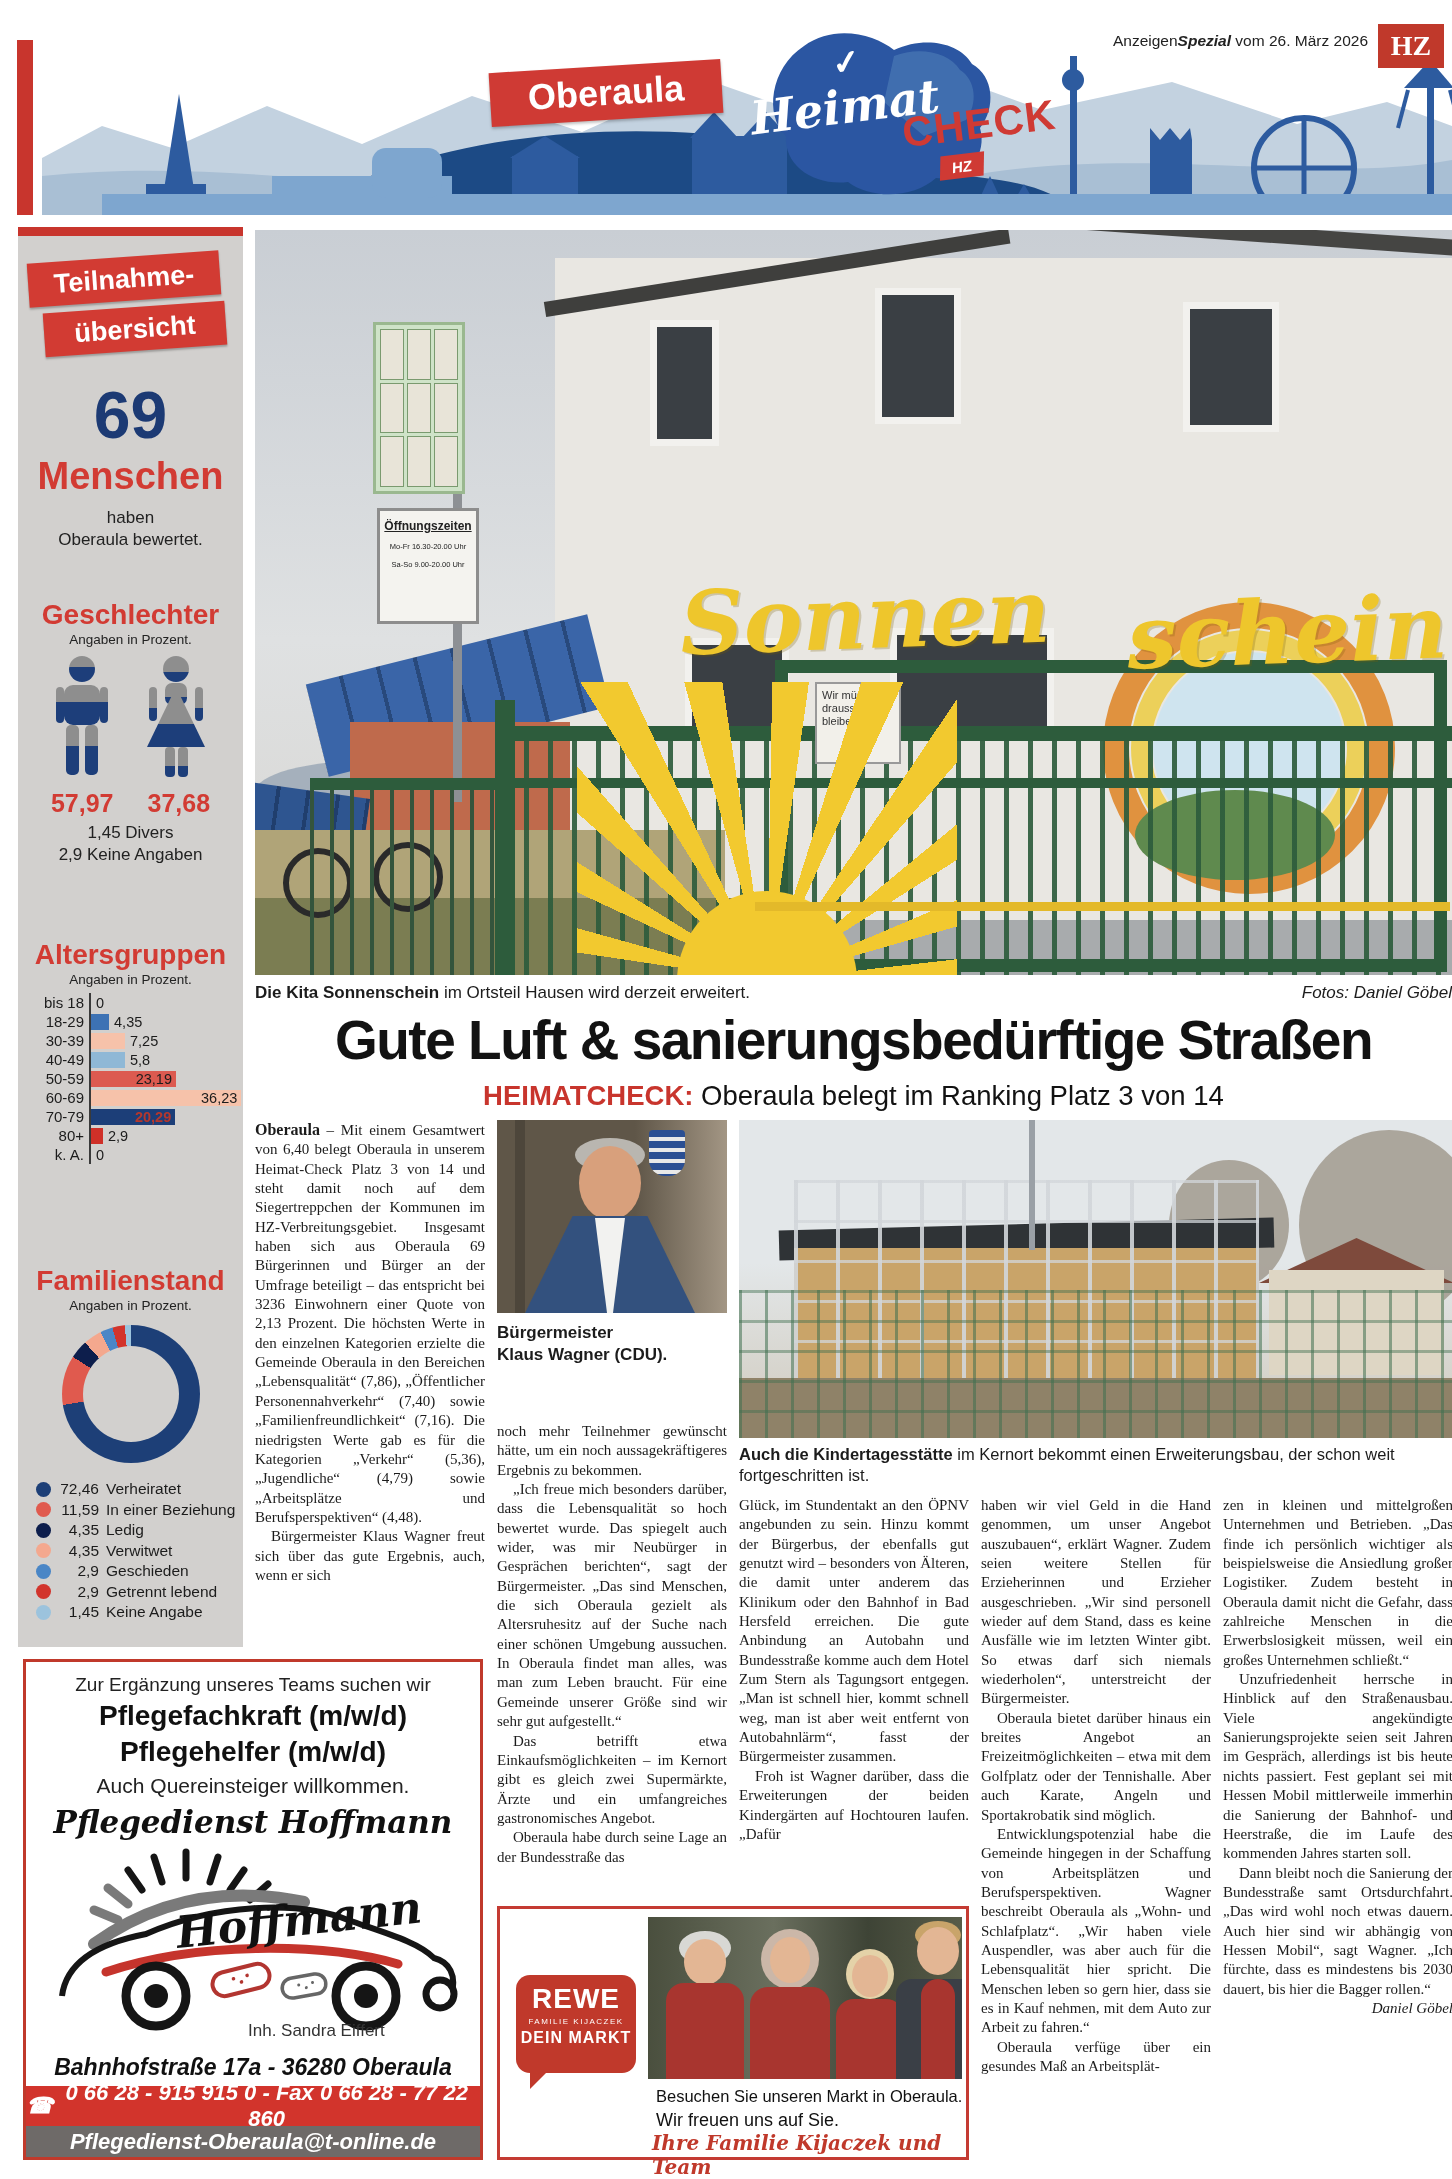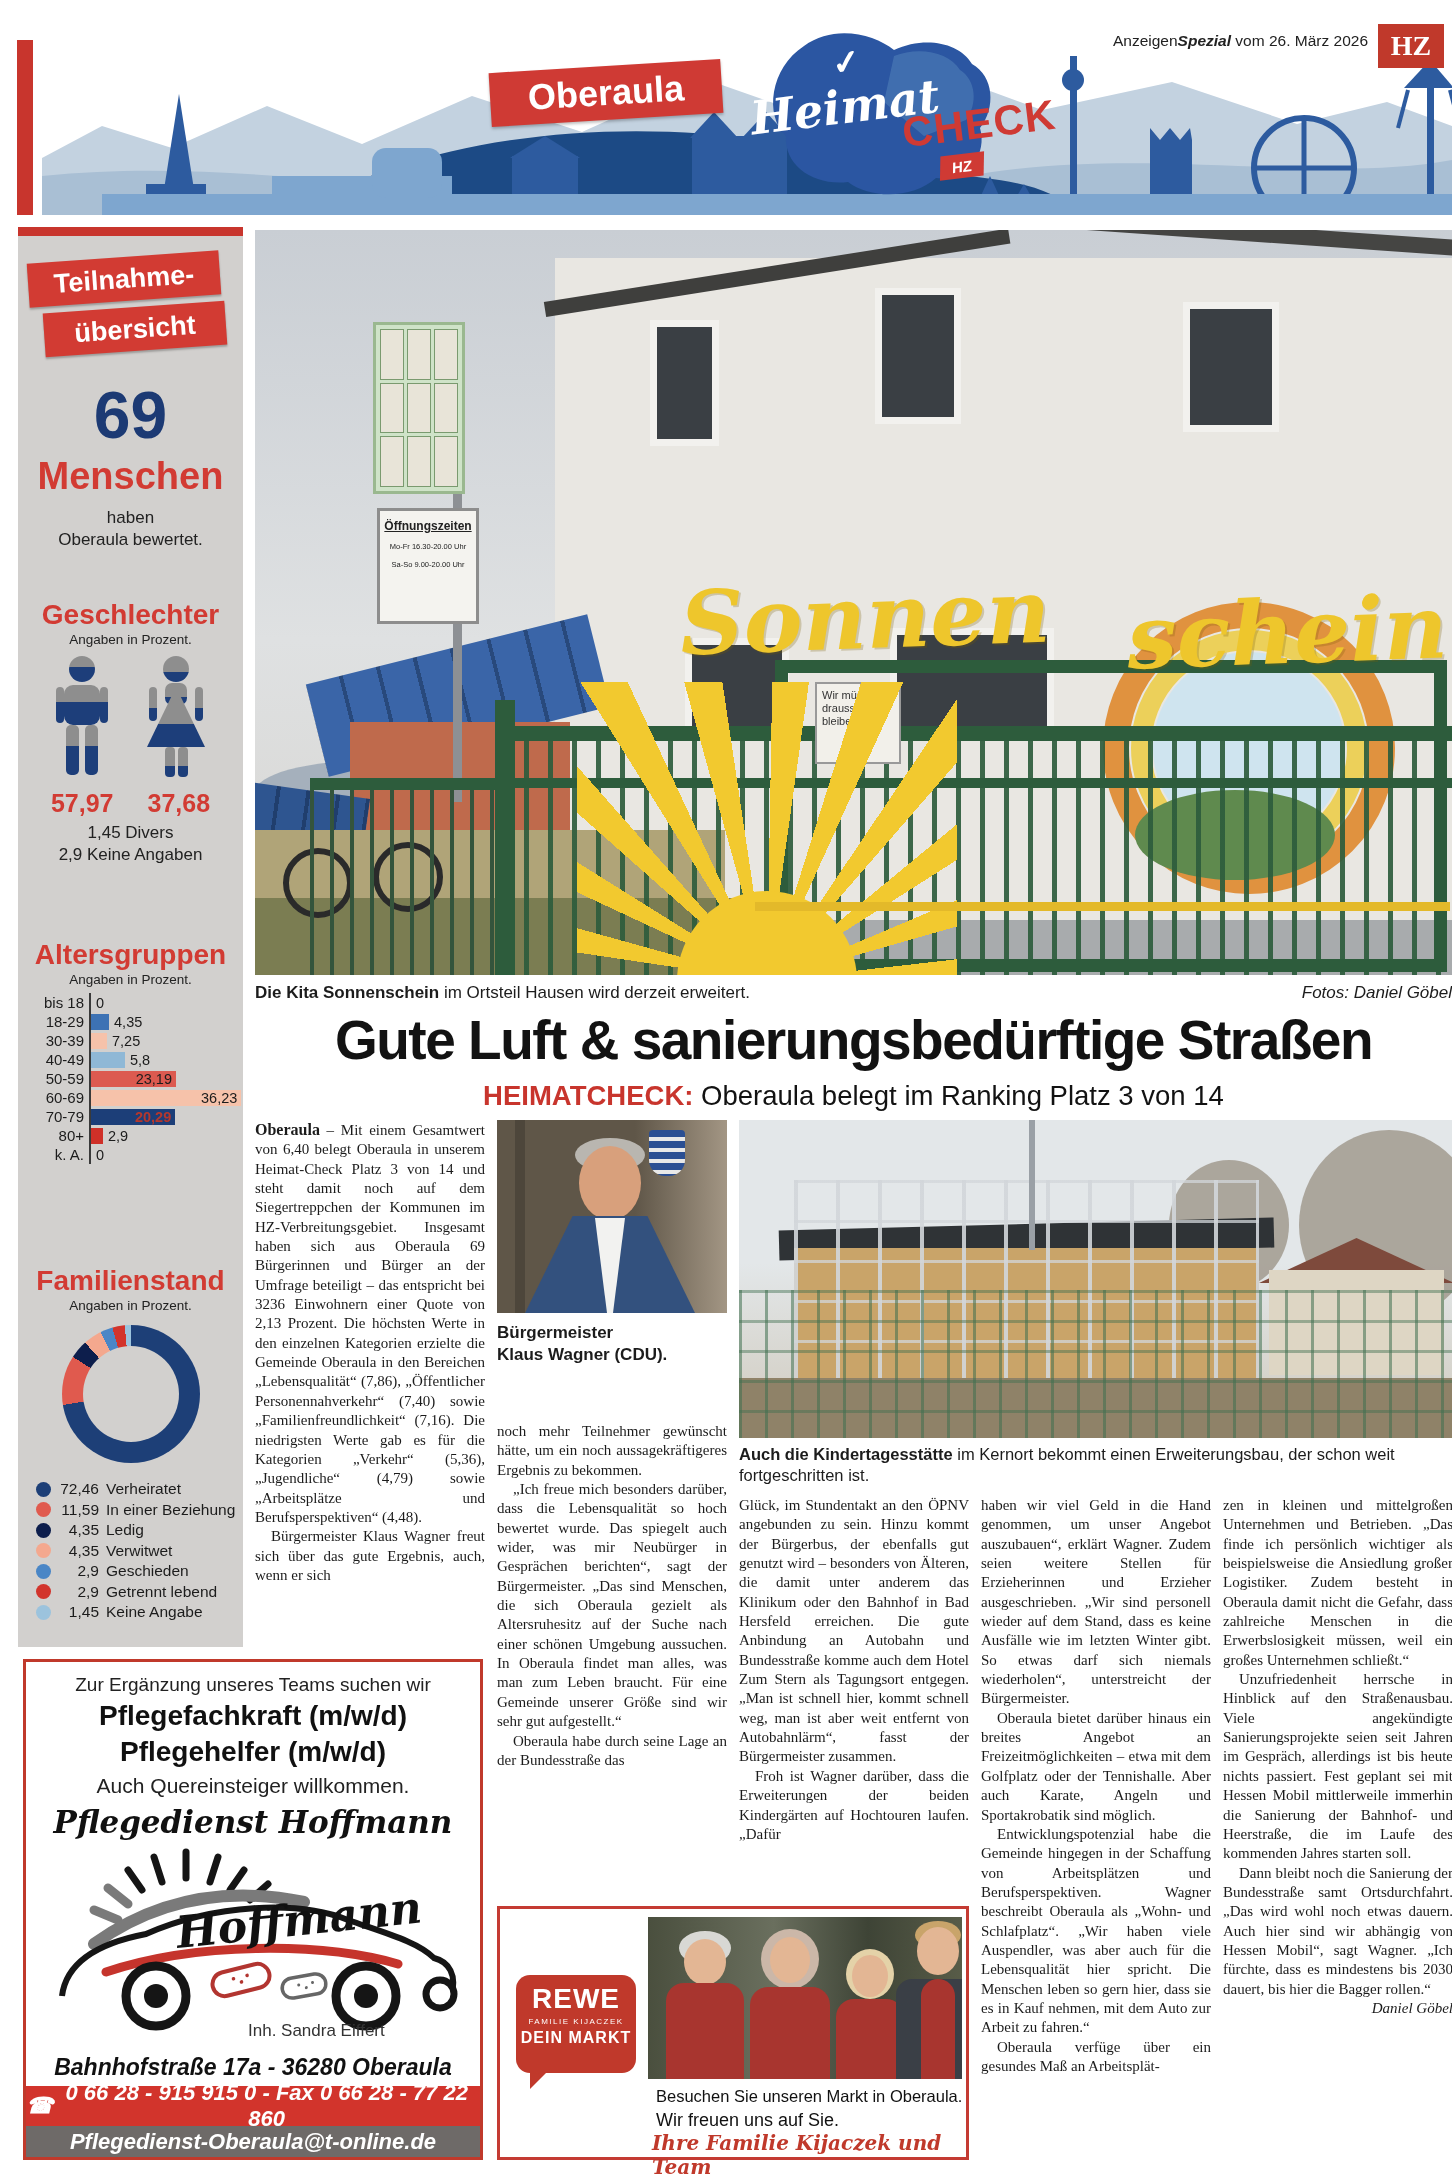--- a/index.html
+++ b/index.html
@@ -317,21 +317,21 @@
         <span class="age-label">18-29</span>
         <div class="age-plot">
           <div class="age-bar" style="width: 18.0525px; background: rgb(61, 114, 180);">
             <span class="age-val">4,35</span>
           </div>
         </div>
       </div>
     <div class="age-row">
         <span class="age-label">30-39</span>
         <div class="age-plot">
-          <div class="age-bar" style="width: 16px; background: rgb(246, 194, 170);">
+          <div class="age-bar" style="width: 34px; background: rgb(246, 194, 170);">
             <span class="age-val">7,25</span>
           </div>
         </div>
       </div>
     <div class="age-row">
         <span class="age-label">40-49</span>
         <div class="age-plot">
           <div class="age-bar" style="width: 34px; background: rgb(143, 184, 214);">
             <span class="age-val">5,8</span>
           </div>
@@ -498,20 +498,21 @@
   <div class="pt-body"></div>
   <div class="pt-shirt"></div>
 </div>
 <div class="abs pt-caption">
   <div>Bürgermeister</div>
   <div>Klaus Wagner (CDU).</div>
 </div>
 <div class="abs col" style="left:497px;top:1378px;height:526px;margin-top:44px;">
   <p class="first">noch mehr Teilnehmer gewünscht hätte, um ein noch aussagekräftigeres Ergebnis zu bekommen.</p>
   <p>„Ich freue mich besonders darüber, dass die Lebensqualität so hoch bewertet wurde. Das spiegelt auch wider, was mir Neubürger in Gesprächen berichten“, sagt der Bürgermeister. „Das sind Menschen, die sich Oberaula gezielt als Altersruhesitz auf der Suche nach einer schönen Umgebung aussuchen. In Oberaula findet man alles, was man zum Leben braucht. Für eine Gemeinde unserer Größe sind wir sehr gut aufgestellt.“</p>
+  <p>Das betrifft etwa Einkaufsmöglichkeiten – im Kernort gibt es gleich zwei Supermärkte, Ärzte und ein umfangreiches gastronomisches Angebot.</p>
   <p>Oberaula habe durch seine Lage an der Bundesstraße das</p>
 </div>
 
 <div class="abs photo-mid">
   <div class="md-tree" style="left:560px;top:10px;width:180px;height:190px;"></div>
   <div class="md-tree" style="left:430px;top:40px;width:120px;height:130px;"></div>
   <div class="md-hroof"></div>
   <div class="md-house"></div>
   <div class="md-broof"></div>
   <div class="md-bldg"></div>

